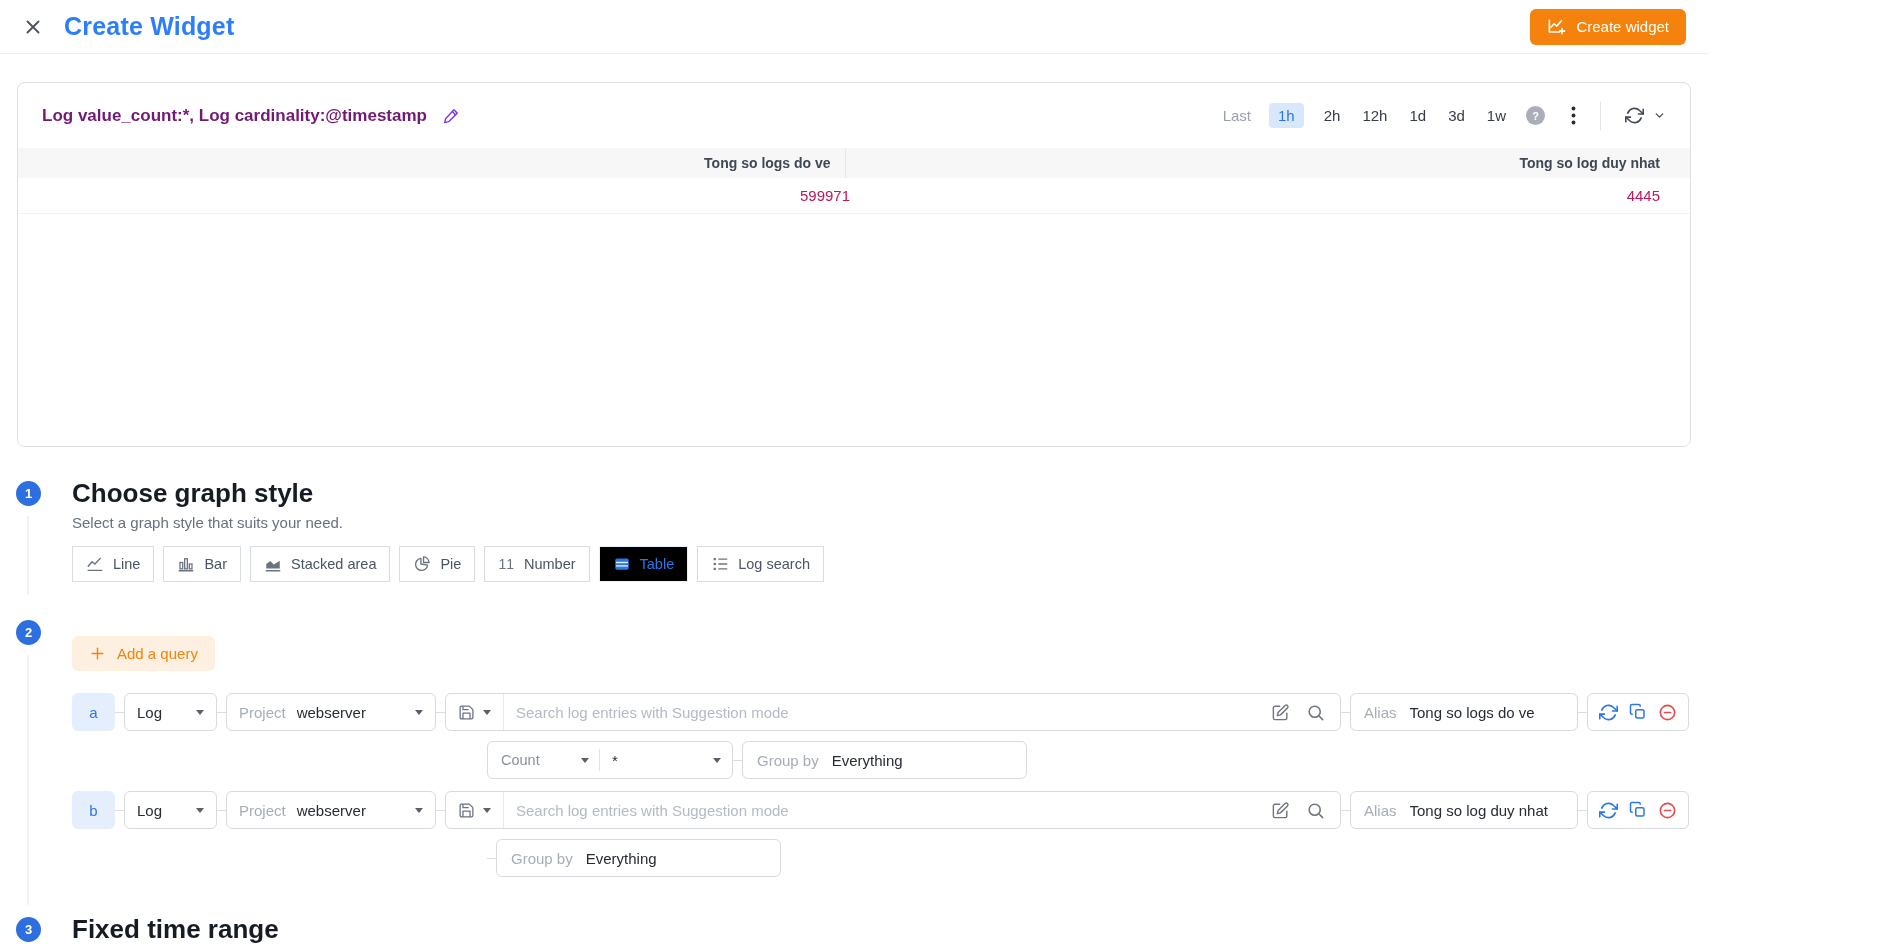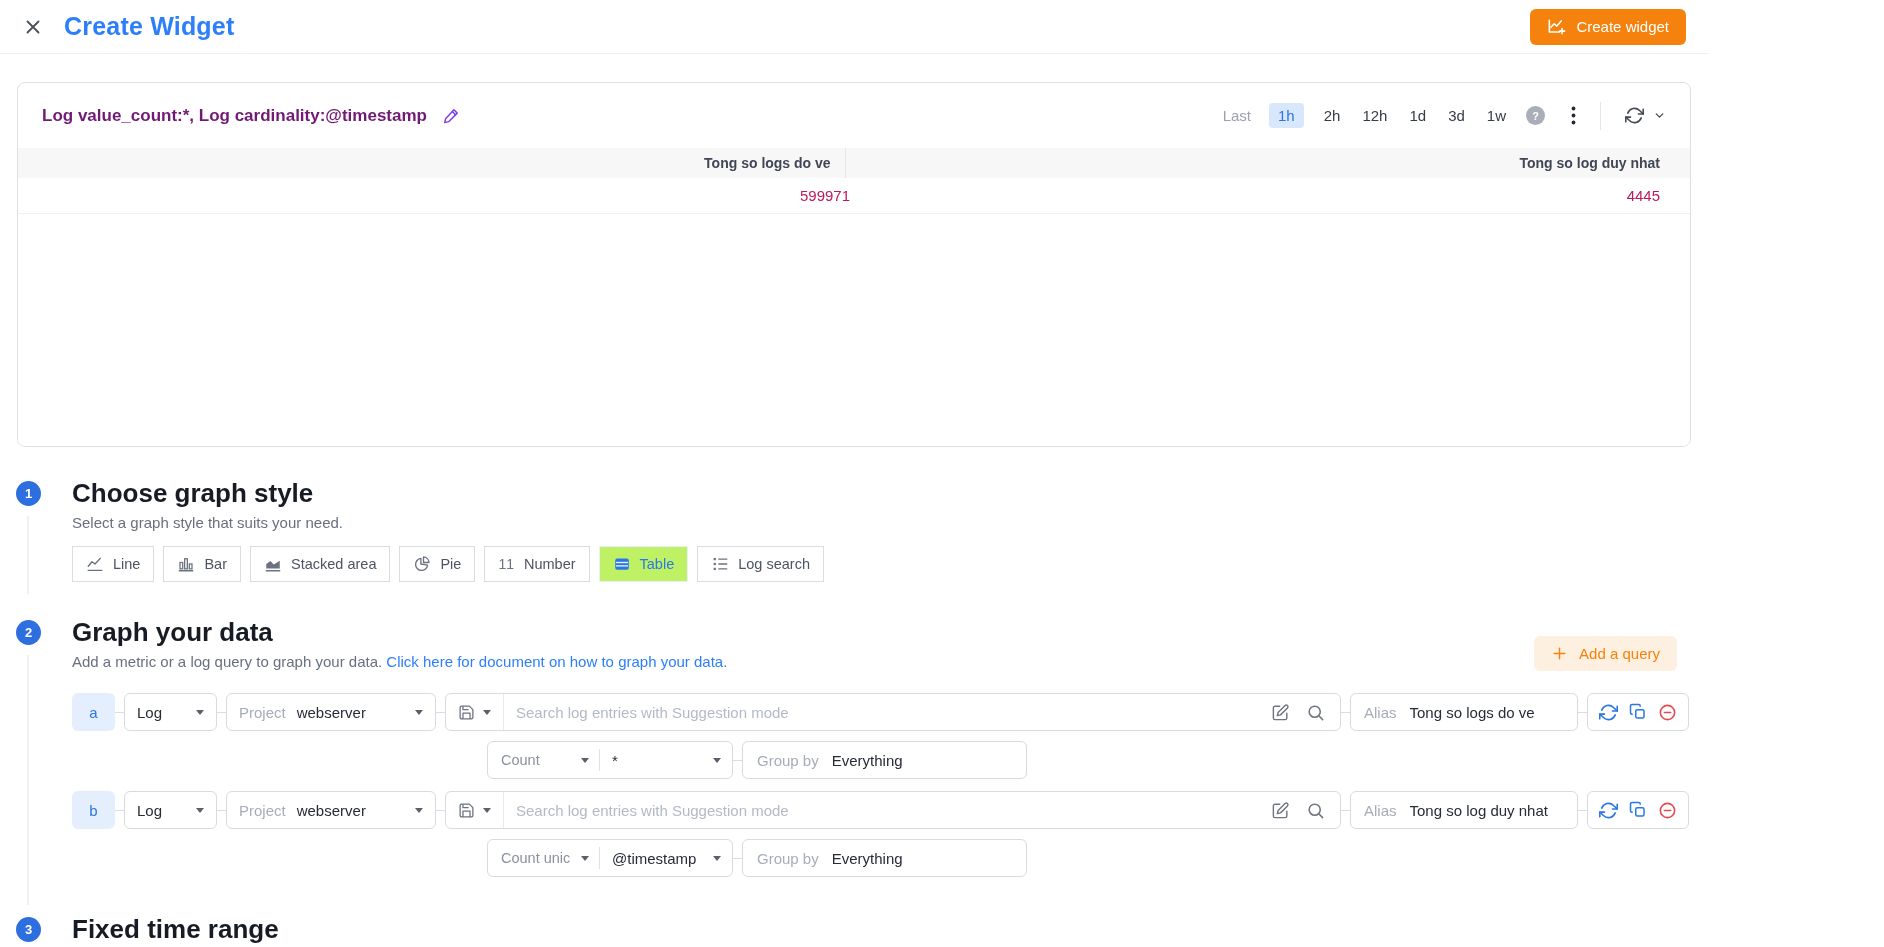--- a/index.html
+++ b/index.html
@@ -47,21 +47,21 @@
   .step h2 { margin:0; font-size:26px; font-weight:700; color:#171c24; line-height:25px; }
   .step .subtitle { margin:8px 0 0; font-size:15px; color:#687080; }
   .doc-link { color:#2d7ff9; text-decoration:none; cursor:pointer; }
 
   .step1 { margin-top:34px; }
   .step1 .step-line { height:78px; }
   .style-row { display:flex; gap:9px; margin-top:15px; }
   .style-btn { height:36px; border:1px solid #d9dce1; border-radius:0; background:#fff; display:flex; align-items:center;
       gap:9px; padding:16px 13px; font-size:14.5px; color:#4b5563; cursor:pointer; font-family:"Liberation Sans", sans-serif;text-align:center; }
   .style-btn .num-glyph { color:#6b7280; font-size:14px; font-weight:500; letter-spacing:1px; }
-  .style-btn.selected { background:#bef264; border-color:#e7f0fd; color:#2b77e5; }
+  .style-btn.selected { background:#000000; border-color:#e7f0fd; color:#2b77e5; }
 
   .step2 { margin-top:38px; }
   .step2 .step-line { height:250px; }
   .step2-head { display:flex; justify-content:space-between; align-items:flex-start; }
   .add-query-btn { margin-right:12px; margin-top:16px; height:35px; background:#fdf0e0; border:none; border-radius:6px;
       color:#f5820d; font-size:15px; font-weight:500; display:flex; align-items:center; gap:11px; padding:0 17px;
       cursor:pointer; font-family:"Liberation Sans", sans-serif; }
 
   .q-row { display:flex; align-items:stretch; height:38px; margin-top:22px; }
   .q-row + .q-subrow { margin-top:10px; }
@@ -268,24 +268,20 @@
           </span>
           <span>Log search</span>
         </button>
       </div>
     </section>
 
     <section class="step step2">
       <span class="step-circle">2</span>
       <i class="step-line"></i>
       <div class="step2-head">
-        <div>
-          <h2>Graph your data</h2>
-          <p class="subtitle"><span>Add a metric or a log query to graph your data. </span><a class="doc-link">Click here for document on how to graph your data.</a></p>
-        </div>
         <button class="add-query-btn">
           <span>
             <svg width="17" height="17" viewBox="0 0 24 24" fill="none" stroke="#f5820d" stroke-width="2" stroke-linecap="round">
                 <path d="M12 4.5v15"></path>
                 <path d="M4.5 12h15"></path>
               </svg>
           </span>
           <span>Add a query</span>
         </button>
       </div>
@@ -467,31 +463,20 @@
               <svg width="19" height="19" viewBox="0 0 24 24" fill="none" stroke="#e5484d" stroke-width="2" stroke-linecap="round">
                   <circle cx="12" cy="12" r="9"></circle>
                   <path d="M8 12h8"></path>
                 </svg>
             </span>
           </button>
         </div>
       </div>
 
       <div class="q-subrow">
-        <div class="combo">
-          <div class="fn">
-            <span style="flex:1">Count unic</span>
-            <i class="caret"></i>
-          </div>
-          <i class="combo-div"></i>
-          <div class="field">
-            <span style="flex:1">@timestamp</span>
-            <i class="caret"></i>
-          </div>
-        </div>
         <i class="conn"></i>
         <div class="groupby-box">
           <span class="lbl">Group by</span>
           <span class="val">Everything</span>
         </div>
       </div>
     </section>
 
     <section class="step step3">
       <span class="step-circle">3</span>

